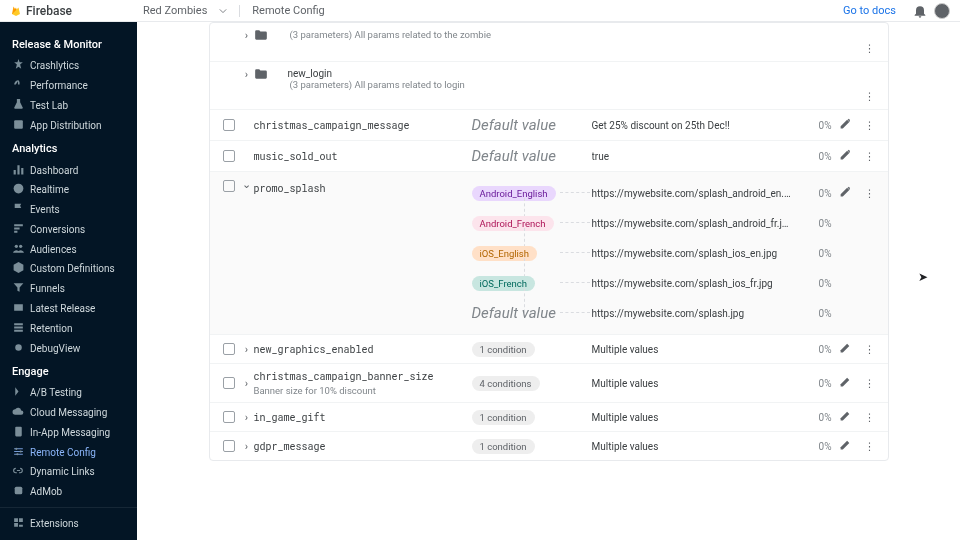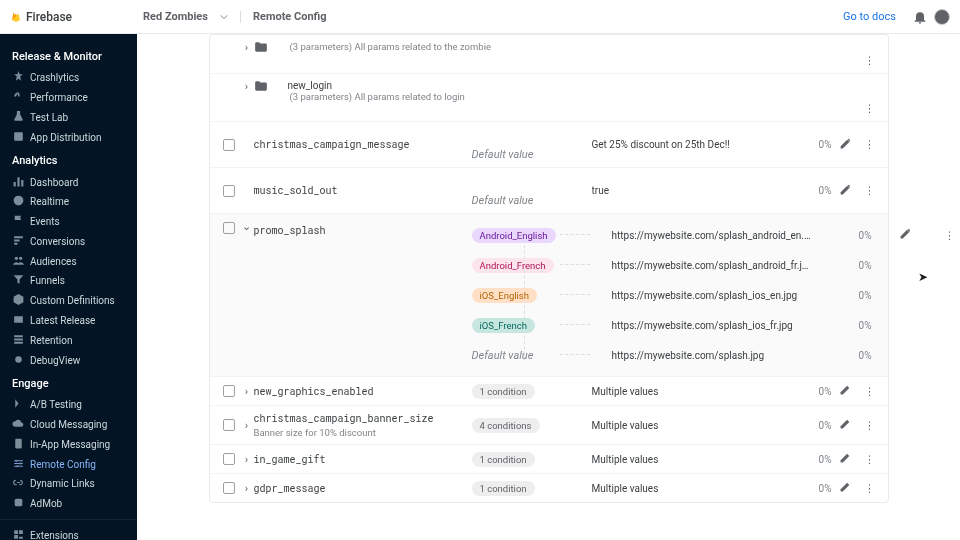--- a/index.html
+++ b/index.html
@@ -1,22 +1,22 @@
 <!DOCTYPE html>
 <html><head>
 <meta charset="utf-8">
 <style>
 * { box-sizing: border-box; margin: 0; padding: 0; }
 body { font-family: "Roboto", Arial, sans-serif; font-size: 11px; background: #fff; color: #202124; width: 960px; height: 540px; overflow: hidden; }
 
 
-.topbar { height: 34px; background: #fff; border-bottom: 1px solid #e8eaed; display: flex; align-items: center; padding: 0 10px; }
+.topbar { height: 22px; background: #fff; border-bottom: 1px solid #e8eaed; display: flex; align-items: center; padding: 0 10px; }
 .brand { display: flex; align-items: center; gap: 4px; font-size: 12px; font-weight: 500; color: #3c4043; width: 127px; }
 .brand .flame { width: 12px; height: 12px; }
-.crumbs { display: flex; align-items: center; gap: 12px; font-size: 11px; color: #5f6368; font-weight: bold; }
+.crumbs { display: flex; align-items: center; gap: 12px; font-size: 11px; color: #5f6368; }
 .crumbs .proj { color: #5f6368; margin-left:6px; }
 .crumbs .drop { width: 8px; height: 8px; }
 .crumbs .sep { width: 0; height: 12px; border-left: 1px solid #dadce0; }
 .topbar .spacer { flex: 1; }
 .docs { color: #1a73e8; font-size: 11px; margin-right: 10px; }
 .bell, .avatar { width: 16px; height: 16px; border-radius: 50%; margin-left: 6px; }
 .avatar { background: #5f6368; border: 1px solid #ccc; }
 
 
 .shell { display: flex; height: 518px; }
@@ -37,32 +37,32 @@
 .row .chk, .folderrow .chk { width:12px; height:12px; border:1.5px solid #9aa0a6; border-radius:2px; margin:2px auto; }
 .row .exp, .folderrow .exp { color:#5f6368; font-size:11px; cursor:pointer; text-align:center; }
 .pname { font-family: "Roboto Mono", monospace; font-size:10px; white-space:nowrap; overflow:hidden; text-overflow:ellipsis; }
 .pname .sub { font-family:"Roboto",Arial,sans-serif; font-size:9.5px; color:#80868b; display:block; margin-top:2px; }
 .chip { display:inline-block; padding:2px 8px; border-radius:10px; font-size:9.5px; background:#e8eaed; color:#3c4043; white-space:nowrap; }
 .chip.purple { background:#e9d7fd; color:#6a1b9a; }
 .chip.pink { background:#fce4ec; color:#ad1457; }
 .chip.orange { background:#ffe0c7; color:#b26500; }
 .chip.teal { background:#c8e6e0; color:#00695c; }
 .chip.grey { background:#eeeeee; color:#5f6368; }
-.dv { font-size:11px; color:#80868b; font-style:italic;margin-top:20px; }
+.dv { font-size:15px; color:#80868b; font-style:italic; }
 .val { font-size:10px; color:#3c4043; overflow:hidden; text-overflow:ellipsis; white-space:nowrap; }
 .pct { font-size:10px; color:#80868b; text-align:right; }
 .pen { color:#5f6368; text-align:center; }
 .kebab { color:#5f6368; text-align:center; cursor:pointer; }
 .folderrow .foldername { display:flex; align-items:flex-start; gap:8px; grid-column:3 / span 6; }
 .folderrow .ftxt { font-size:10px; }
 .folderrow .ftxt .title { color:#3c4043; font-size:10px;margin-left:12px; }
 .folderrow .ftxt .desc { color:#80868b; font-size:9.5px;margin-left:14px; }
 .folderrow .kebab { grid-column:8; }
 .expanded .stack { grid-column:4 / span 5; display:flex; flex-direction:column; }
-.expanded .stackrow { display:grid; grid-template-columns: 120px 200px 40px 28px 20px; align-items:center; min-height:30px; position:relative; padding:4px 0;gap:20px; }
+.expanded .stackrow { display:grid; grid-template-columns: 120px 200px 40px 28px 20px; align-items:center; min-height:30px; position:relative; padding:4px 0; }
 .expanded .stackrow::before { content:""; position:absolute; left:88px; top:14px; width:30px; border-top:1px dashed #dadce0; }
 .expanded .stackrow:not(:last-child)::after { content:""; position:absolute; left:52px; top:20px; bottom:-20px; border-left:1px dashed #dadce0; }
 .expanded .stackrow:first-child::before { left:88px; }
 .expanded .tag { justify-self:start; }
 .ic svg { width:13px; height:13px; fill:#90a4ae; }
 svg.pencil { width:13px; height:13px; fill:#5f6368; }
 svg.folderic { width:14px; height:12px; fill:#5f6368; }
 .cursor { position:fixed; left:918px; top:270px; font-size:12px; pointer-events:none; }
 </style>
 </head>
@@ -168,32 +168,32 @@
             <circle cx="8" cy="8" r="3"></circle>
             <circle cx="16" cy="8" r="3"></circle>
             <path d="M2 20c0-3 4-5 6-5s6 2 6 5zm8 0c0-3 4-5 6-5s6 2 6 5z"></path>
           </svg>
         </span>
         <span>Audiences</span>
       </a>
     <a>
         <span class="ic">
           <svg viewBox="0 0 24 24">
+            <path d="M12 2l9 5v10l-9 5-9-5V7z"></path>
+          </svg>
+        </span>
+        <span>Custom Definitions</span>
+      </a>
+    <a>
+        <span class="ic">
+          <svg viewBox="0 0 24 24">
             <path d="M3 4h18l-7 8v8l-4-2v-6z"></path>
           </svg>
         </span>
         <span>Funnels</span>
-      </a>
-    <a>
-        <span class="ic">
-          <svg viewBox="0 0 24 24">
-            <path d="M12 2l9 5v10l-9 5-9-5V7z"></path>
-          </svg>
-        </span>
-        <span>Custom Definitions</span>
       </a>
     <a>
         <span class="ic">
           <svg viewBox="0 0 24 24">
             <rect x="4" y="6" width="16" height="12"></rect>
           </svg>
         </span>
         <span>Latest Release</span>
       </a>
     <a>

